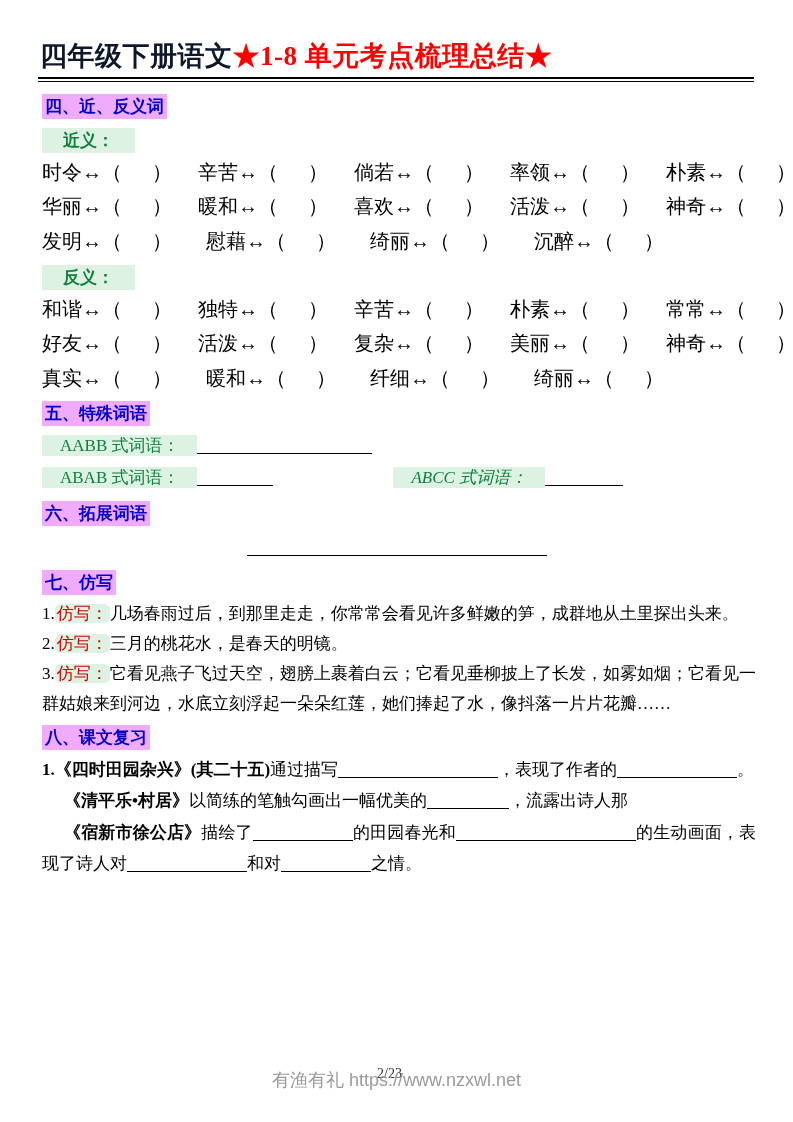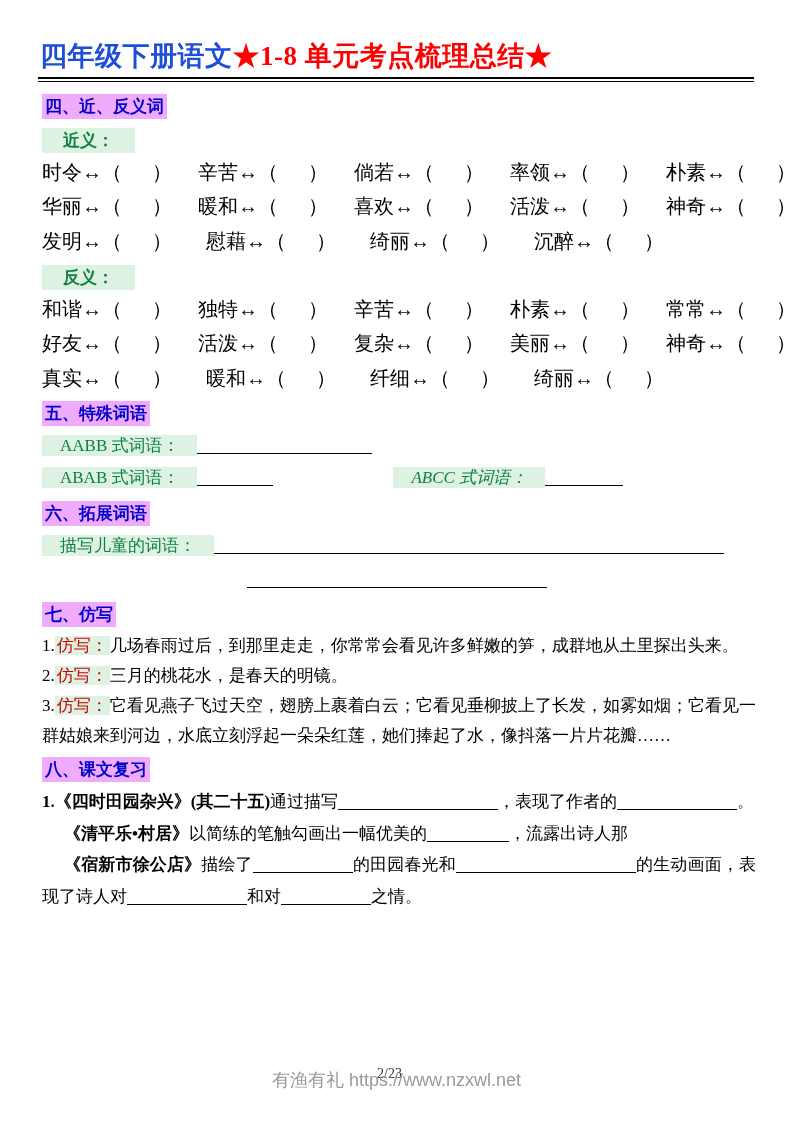--- a/index.html
+++ b/index.html
@@ -34,21 +34,21 @@
     margin-bottom: 4px;
   }
   .title-line {
     font-size: 27px;
     font-weight: bold;
     letter-spacing: 0.5px;
     white-space: nowrap;
     line-height: 1.25;
     padding-left: 2px;
   }
-  .title-black { color: #1d4ed8; }
+  .title-black { color: #0f172a; }
   .title-red { color: #ff0000; }
   .title-rule {
     border-bottom: 2px solid #000;
     margin-top: 3px;
     margin-bottom: 2px;
     width: 716px;
   }
   .title-rule2 {
     border-bottom: 1px solid #000;
     margin-bottom: 6px;
@@ -79,20 +79,21 @@
     font-size: 17px;
     background: #ddf2e2;
     padding: 1px 18px;
   }
   .red-label {
     color: #cc0000;
     font-size: 17px;
     background: #ddf2e2;
     padding: 0 2px;
     font-weight: normal;
+    border-radius: 6px;
   }
 
   
   .wordrow {
     font-size: 20px;
     line-height: 1.72;
     white-space: nowrap;
     padding-left: 4px;
   }
   .wordrow .gap-m { display:inline-block; width: 26px; }
@@ -218,23 +219,20 @@
       <span class="green-label">AABB 式词语：</span><span class="u" style="width:175px;"></span>
     </div>
 
     <div class="special-row">
       <span class="green-label">ABAB 式词语：</span><span class="u" style="width:76px;"></span><span class="abcc"><span class="green-label">ABCC 式词语：</span><span class="u" style="width:78px;"></span></span>
     </div>
 
     
     <div class="sec-head">六、拓展词语</div>
 
-    <div class="special-row">
-      <span class="green-label">描写儿童的词语：</span><span class="u" style="width:510px;"></span>
-    </div>
     <div class="special-row center-u">
       <span class="u" style="width:300px;"></span>
     </div>
 
     
     <div class="sec-head">七、仿写</div>
 
     <div class="fx-block">
       <span class="fx-num">1.</span><span class="red-label">仿写：</span><span>几场春雨过后，到那里走走，你常常会看见许多鲜嫩的笋，成群地从土里探出头来。</span>
     </div>

